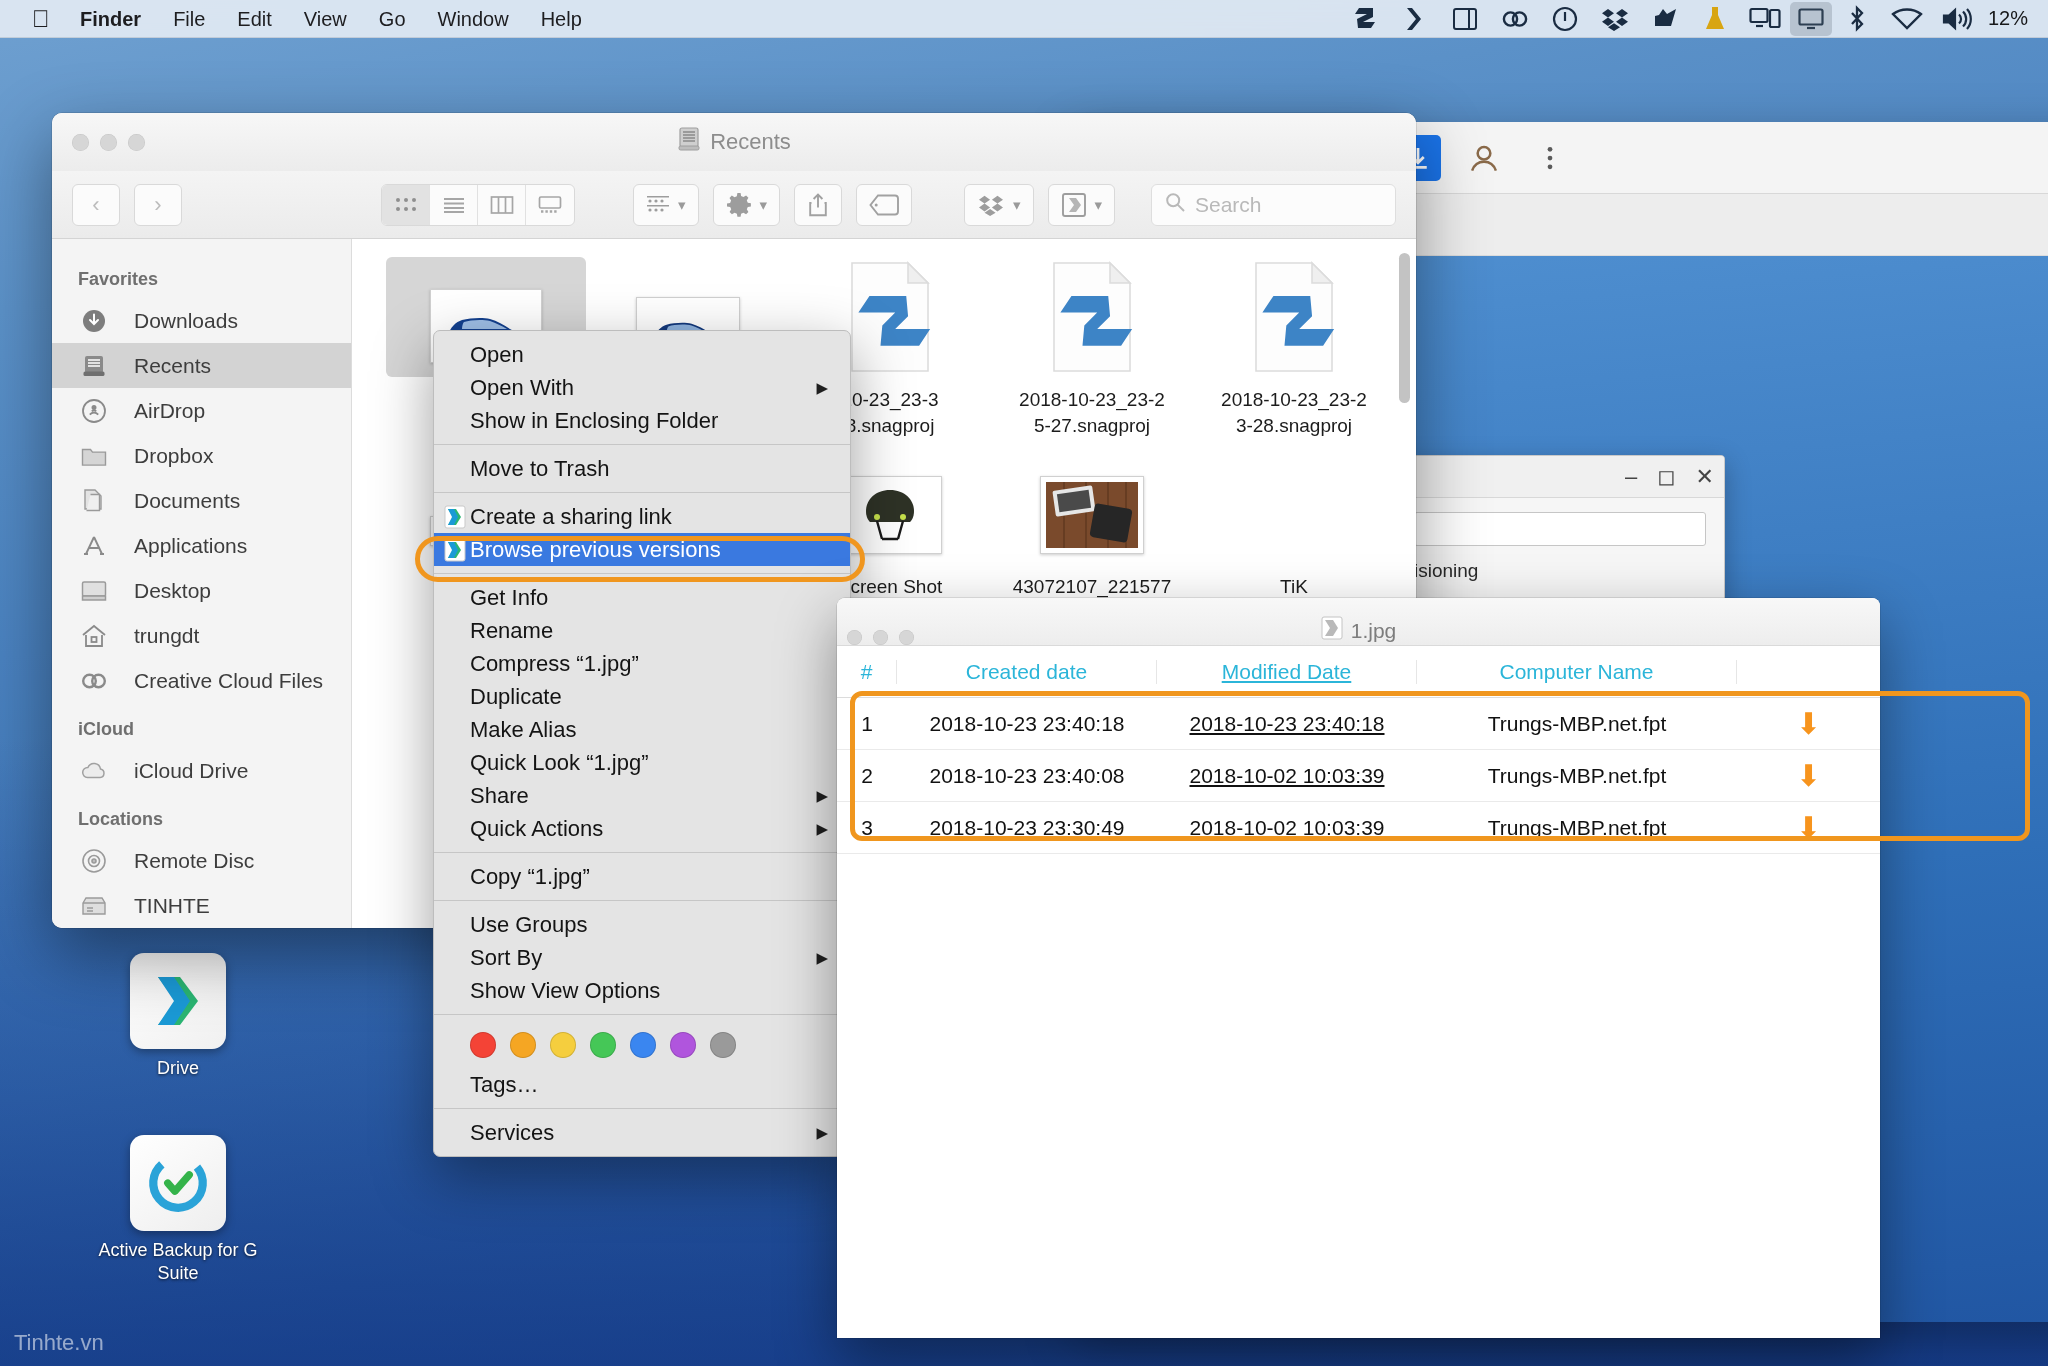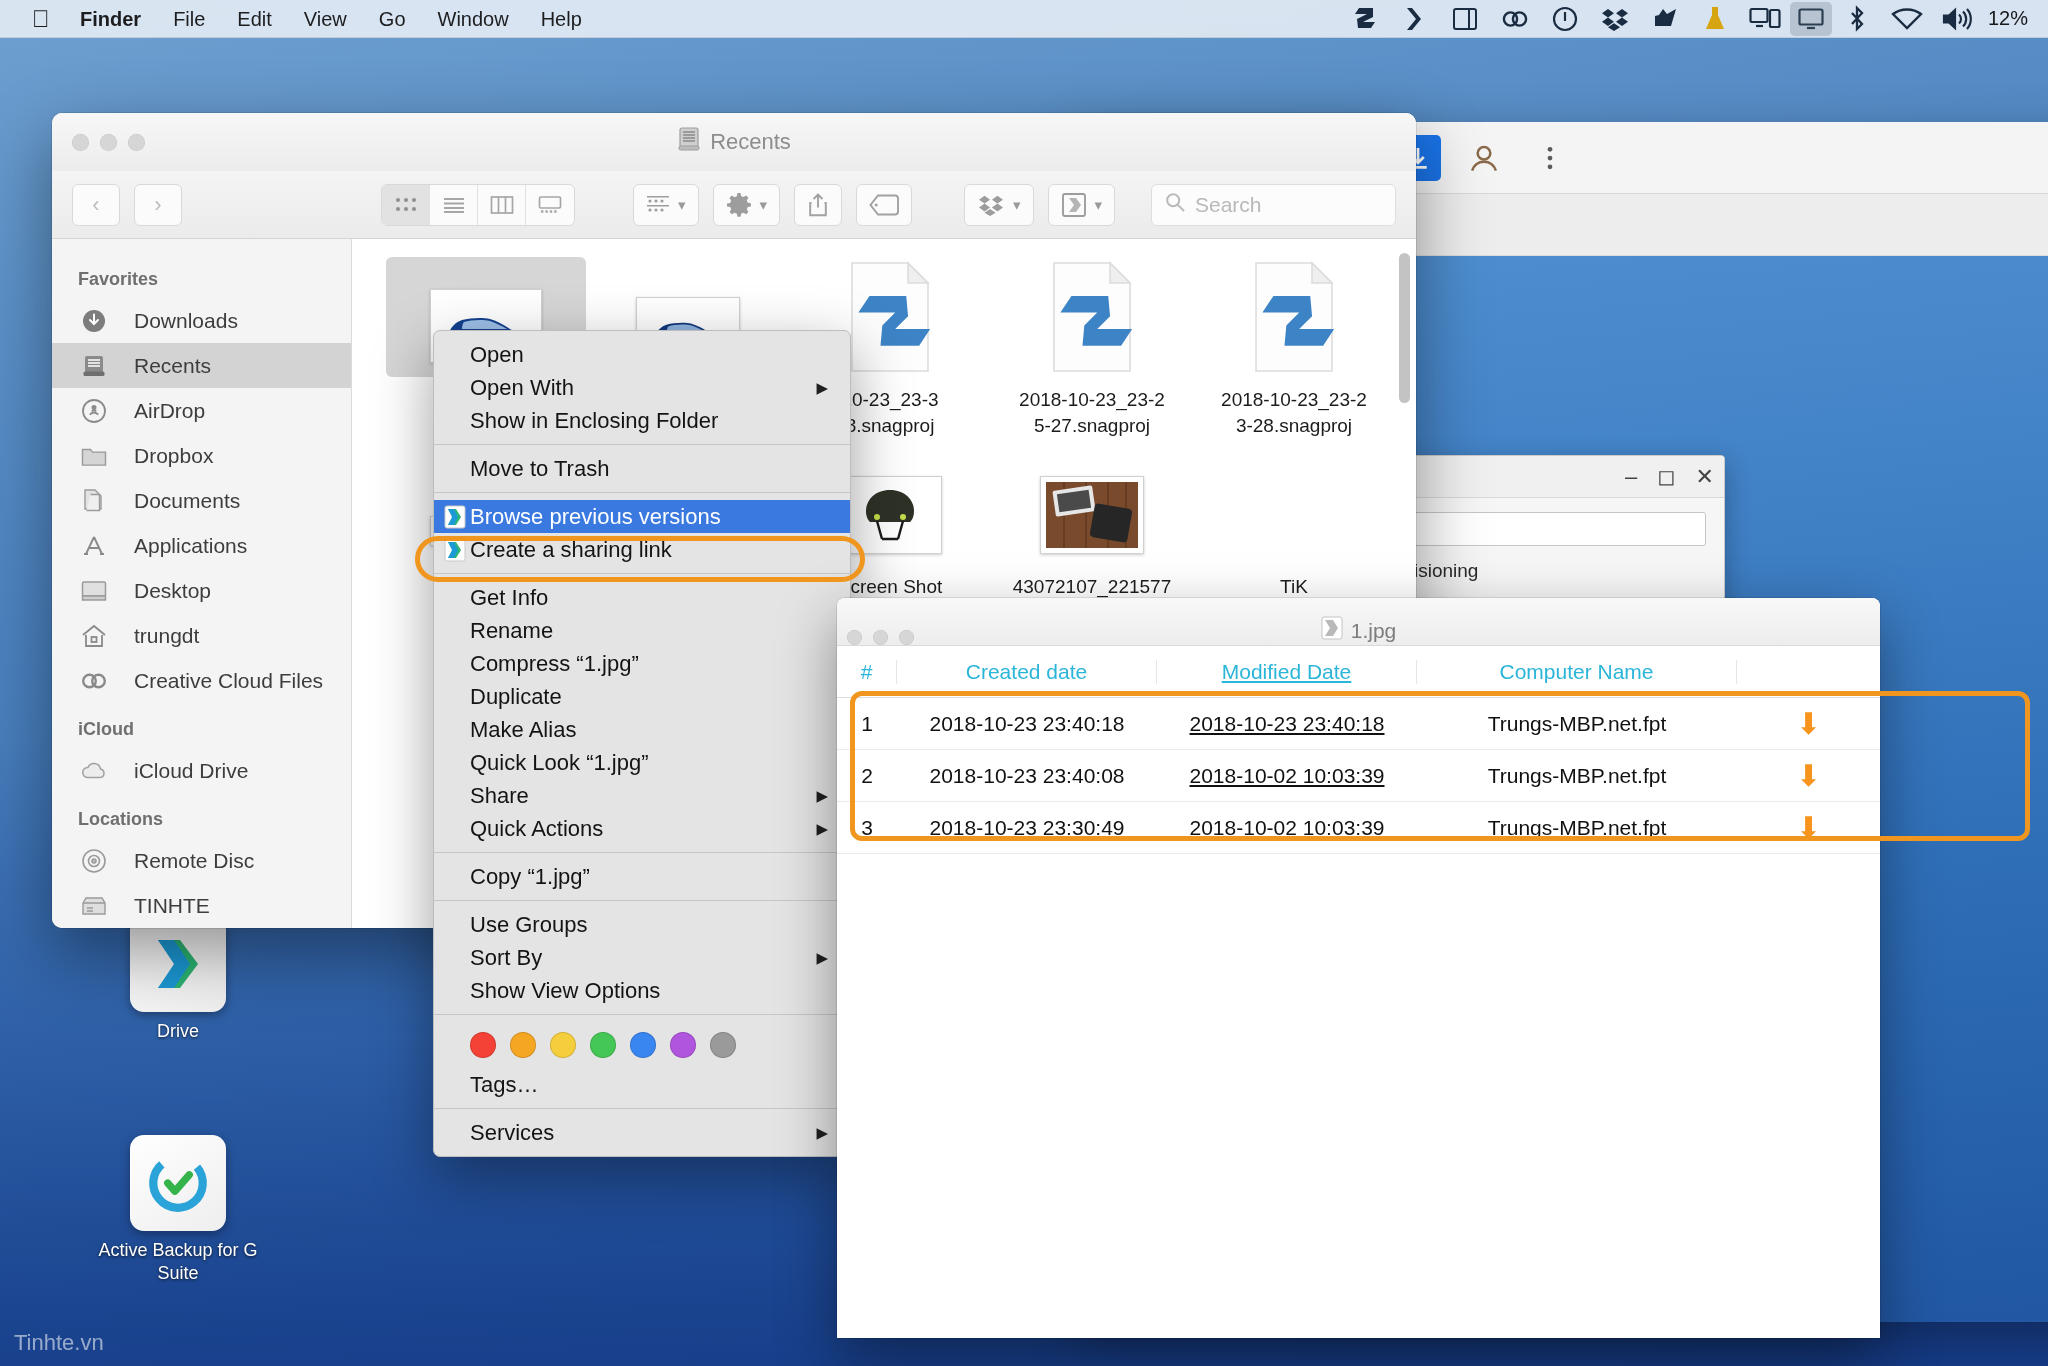--- a/index.html
+++ b/index.html
@@ -263,21 +263,21 @@
 <div id="dsmwin">
   <div class="dw-bar">
     <span>–</span>
     <span>◻</span>
     <span>✕</span>
   </div>
   <div class="dw-field"></div>
   <div class="dw-txt">isioning</div>
 </div>
 
-<div class="dicon" style="left:88px; top:916px;">
+<div class="dicon" style="left:88px; top:953px;">
   <div class="glyph" style="background:linear-gradient(145deg,#ffffff,#f0f0f0); box-shadow:0 3px 10px rgba(0,0,0,.35)">
     <svg width="64" height="64" viewBox="0 0 64 64">
       <path d="M12 8h22l18 24-18 24H12l18-24z" fill="#2bb673"></path>
       <path d="M12 8h16l16 24-16 24H12l16-24z" fill="#1b9ad6"></path>
     </svg>
   </div>
   <div class="lbl">Drive</div>
 </div>
 
 <div class="dicon" style="left:88px; top:1135px;">
@@ -775,39 +775,39 @@
   <div class="mi">
     <span>Open With</span>
     <span class="arrow">▶</span>
   </div>
   <div class="mi">Show in Enclosing Folder</div>
 
   <div class="msep"></div>
   <div class="mi">Move to Trash</div>
 
   <div class="msep"></div>
+  <div class="mi">
+    <span class="mic">
+      <svg width="22" height="24" viewBox="0 0 22 24">
+        <rect x="1" y="1" width="20" height="22" rx="2" fill="#fff" stroke="#c9c9c9"></rect>
+        <path d="M4 4h8l5 8-5 8H4l5-8z" fill="#2bb673"></path>
+        <path d="M4 4h6l4 8-4 8H4l4-8z" fill="#1b9ad6"></path>
+      </svg>
+    </span>
+    <span>Create a sharing link</span>
+  </div>
   <div class="mi hl">
     <span class="mic">
       <svg width="22" height="24" viewBox="0 0 22 24">
         <rect x="1" y="1" width="20" height="22" rx="2" fill="#fff" stroke="#c9c9c9"></rect>
         <path d="M4 4h8l5 8-5 8H4l5-8z" fill="#2bb673"></path>
         <path d="M4 4h6l4 8-4 8H4l4-8z" fill="#1b9ad6"></path>
       </svg>
     </span>
     <span>Browse previous versions</span>
-  </div>
-  <div class="mi">
-    <span class="mic">
-      <svg width="22" height="24" viewBox="0 0 22 24">
-        <rect x="1" y="1" width="20" height="22" rx="2" fill="#fff" stroke="#c9c9c9"></rect>
-        <path d="M4 4h8l5 8-5 8H4l5-8z" fill="#2bb673"></path>
-        <path d="M4 4h6l4 8-4 8H4l4-8z" fill="#1b9ad6"></path>
-      </svg>
-    </span>
-    <span>Create a sharing link</span>
   </div>
 
   <div class="msep"></div>
   <div class="mi">Get Info</div>
   <div class="mi">Rename</div>
   <div class="mi">Compress “1.jpg”</div>
   <div class="mi">Duplicate</div>
   <div class="mi">Make Alias</div>
   <div class="mi">Quick Look “1.jpg”</div>
   <div class="mi">

